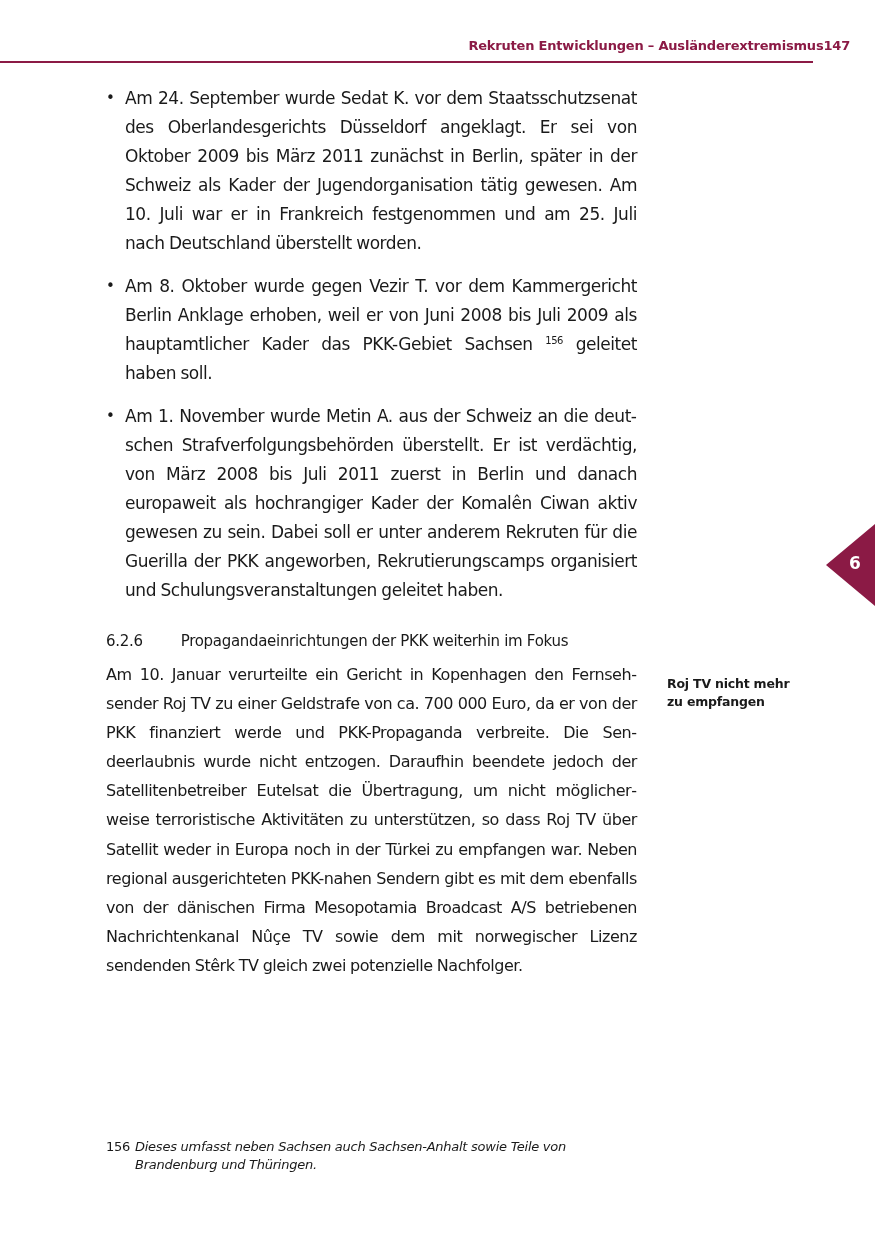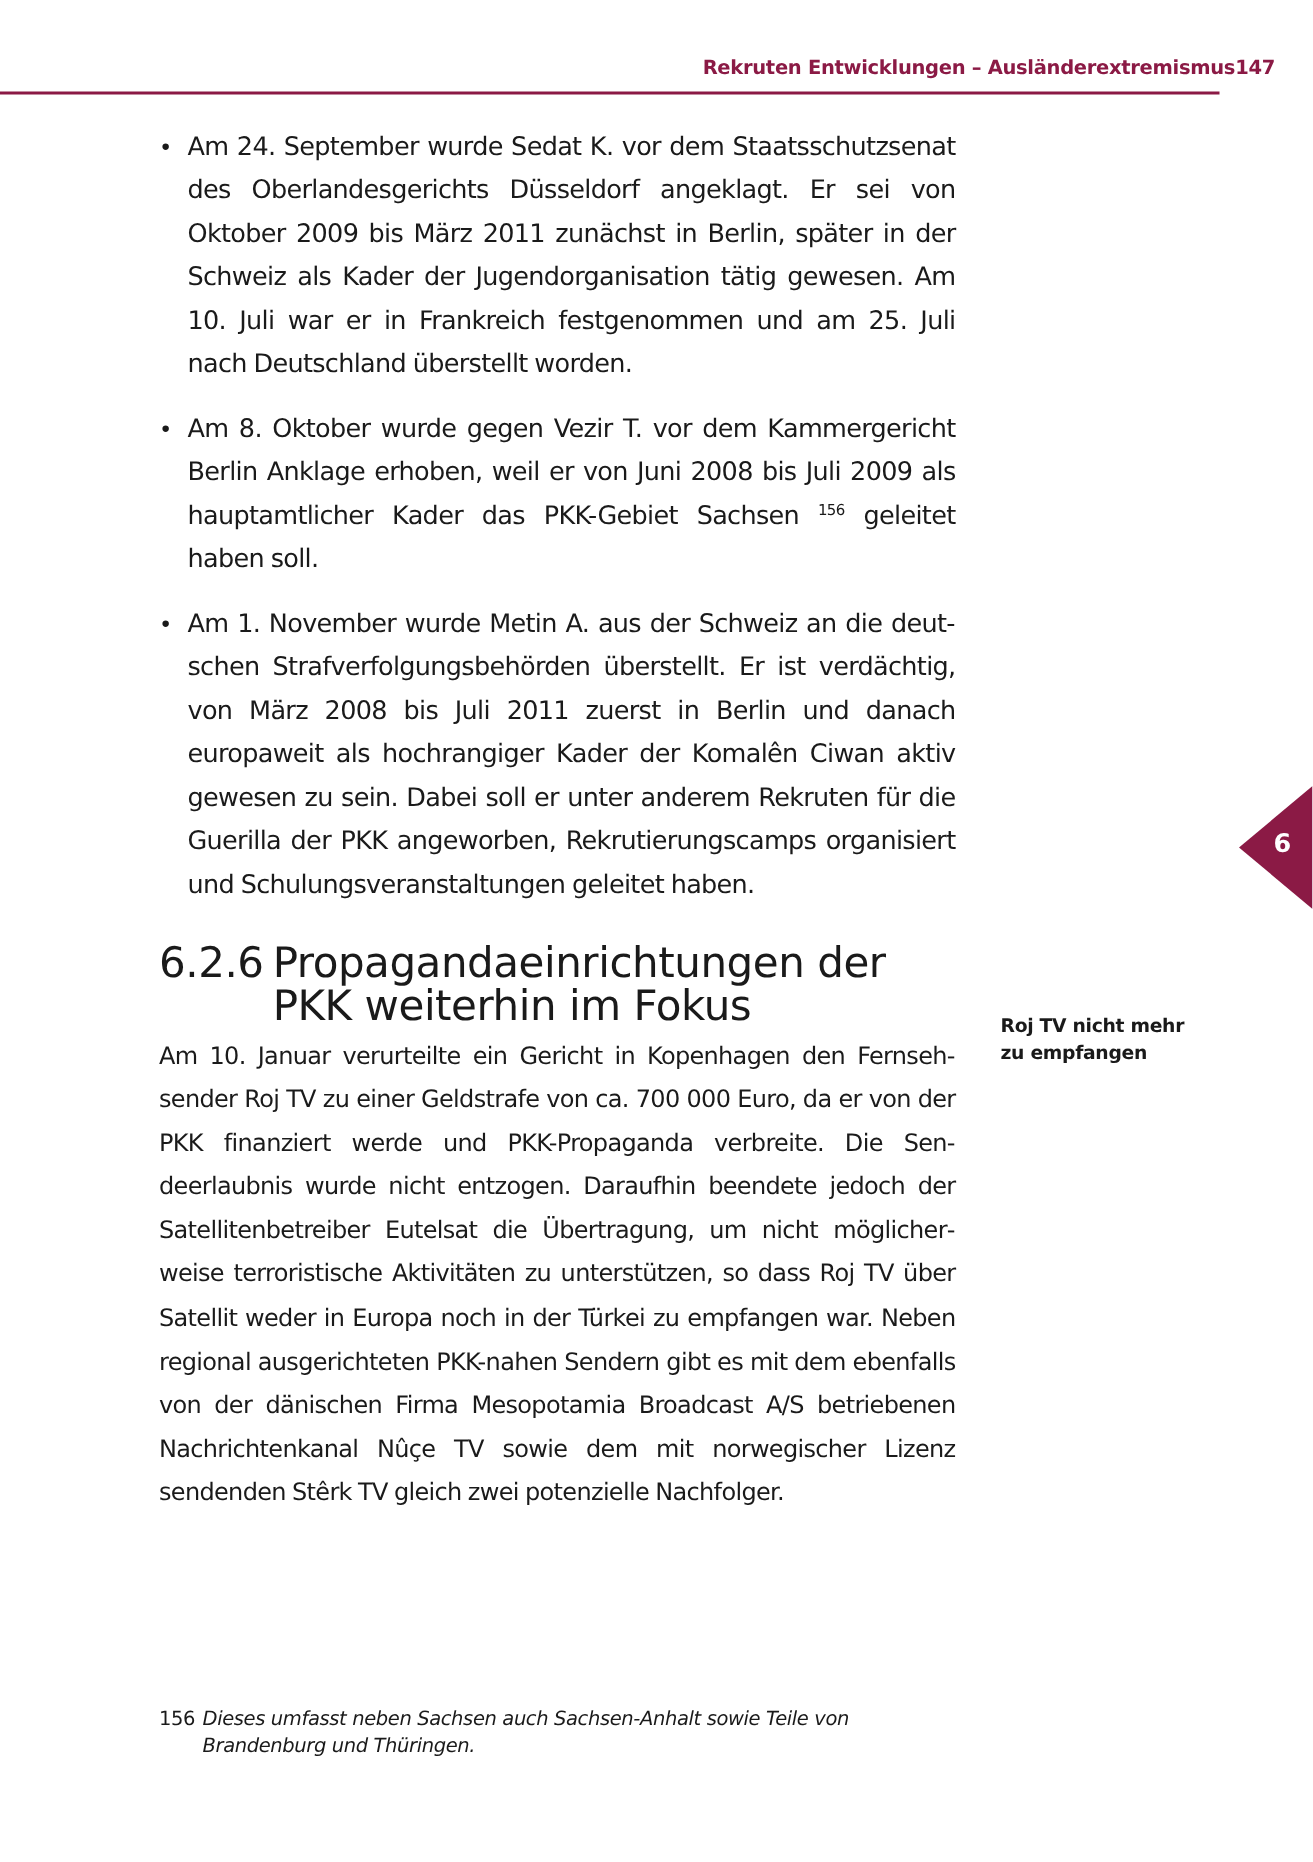--- a/index.html
+++ b/index.html
@@ -64,32 +64,34 @@
       top: 0;
       font-size: 15px;
     }
     .bullet-item sup {
       font-size: 10px;
       line-height: 0;
       vertical-align: 6px;
     }
     .section-heading {
       margin: 22px 0 0 0;
-      font-size: 28px;
+      font-size: 15px;
       font-weight: normal;
       line-height: 29px;
       letter-spacing: -0.3px;
       display: flex;
+      align-items: flex-end;
     }
     .section-heading .num {
       flex: 0 0 auto;
       margin-right: 6px;
     }
     .section-heading .title-text {
       flex: 1 1 auto;
+      margin-left: 32px;
     }
     .body-para {
       margin: 4px 0 0 0;
       font-size: 16px;
       line-height: 29.1px;
       text-align: justify;
       letter-spacing: -0.45px;
       word-spacing: -0.5px;
     }
     .margin-note {

